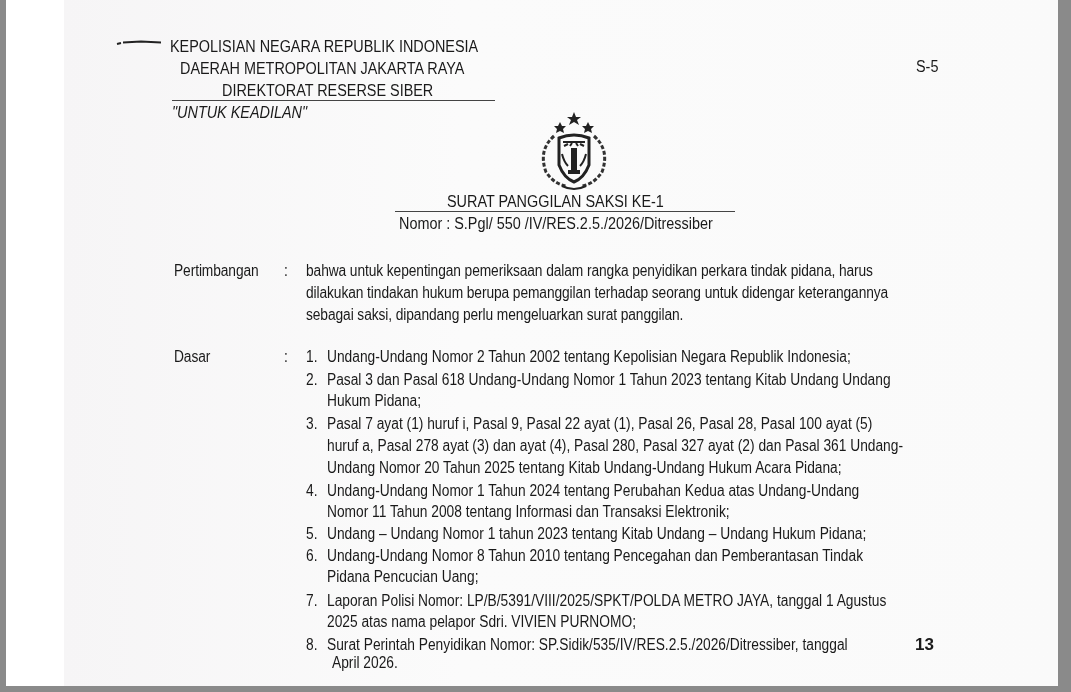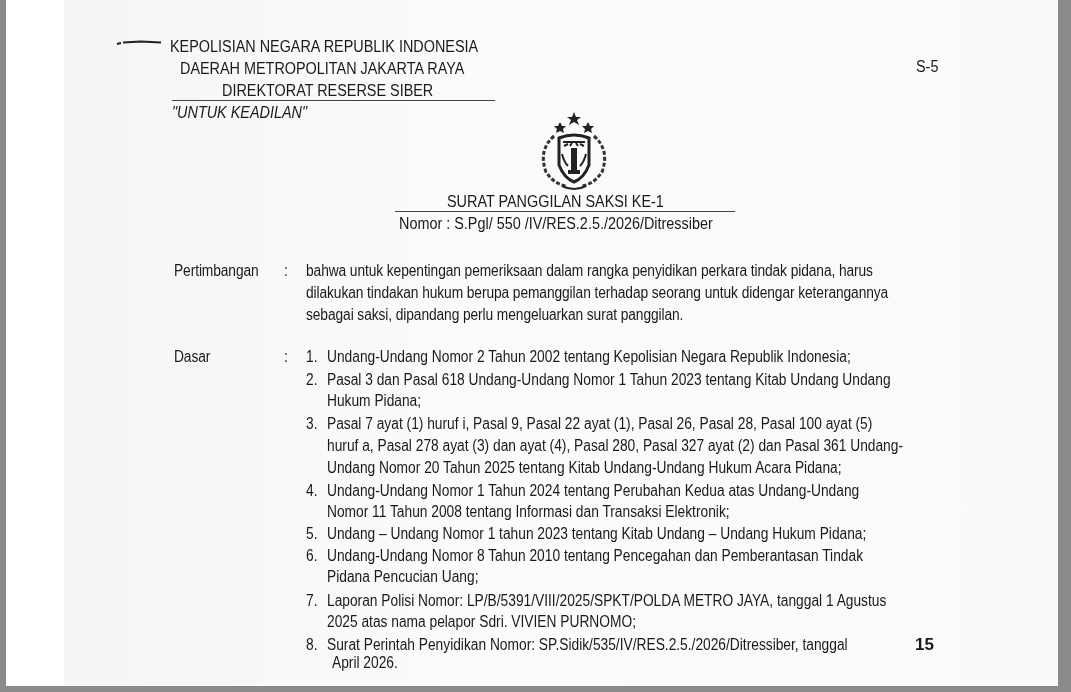--- a/index.html
+++ b/index.html
@@ -106,15 +106,15 @@
   <div class="list-num" style="left:306px;top:547px;">6.</div>
   <div class="list-text" style="left:327px;top:547px;">Undang-Undang Nomor 8 Tahun 2010 tentang Pencegahan dan Pemberantasan Tindak</div>
   <div class="list-text" style="left:327px;top:568px;">Pidana Pencucian Uang;</div>
 
   <div class="list-num" style="left:306px;top:592px;">7.</div>
   <div class="list-text" style="left:327px;top:592px;">Laporan Polisi Nomor: LP/B/5391/VIII/2025/SPKT/POLDA METRO JAYA, tanggal 1 Agustus</div>
   <div class="list-text" style="left:327px;top:613px;">2025 atas nama pelapor Sdri. VIVIEN PURNOMO;</div>
 
   <div class="list-num" style="left:306px;top:636px;">8.</div>
   <div class="list-text" style="left:327px;top:636px;">Surat Perintah Penyidikan Nomor: SP.Sidik/535/IV/RES.2.5./2026/Ditressiber, tanggal</div>
-  <div class="abs bold-hand" style="left:915px;top:635px;">15</div>
+  <div class="abs bold-hand" style="left:915px;top:635px;">13</div>
   <div class="list-text" style="left:332px;top:654px;">April 2026.</div>
 </div>
 
 </body></html>

